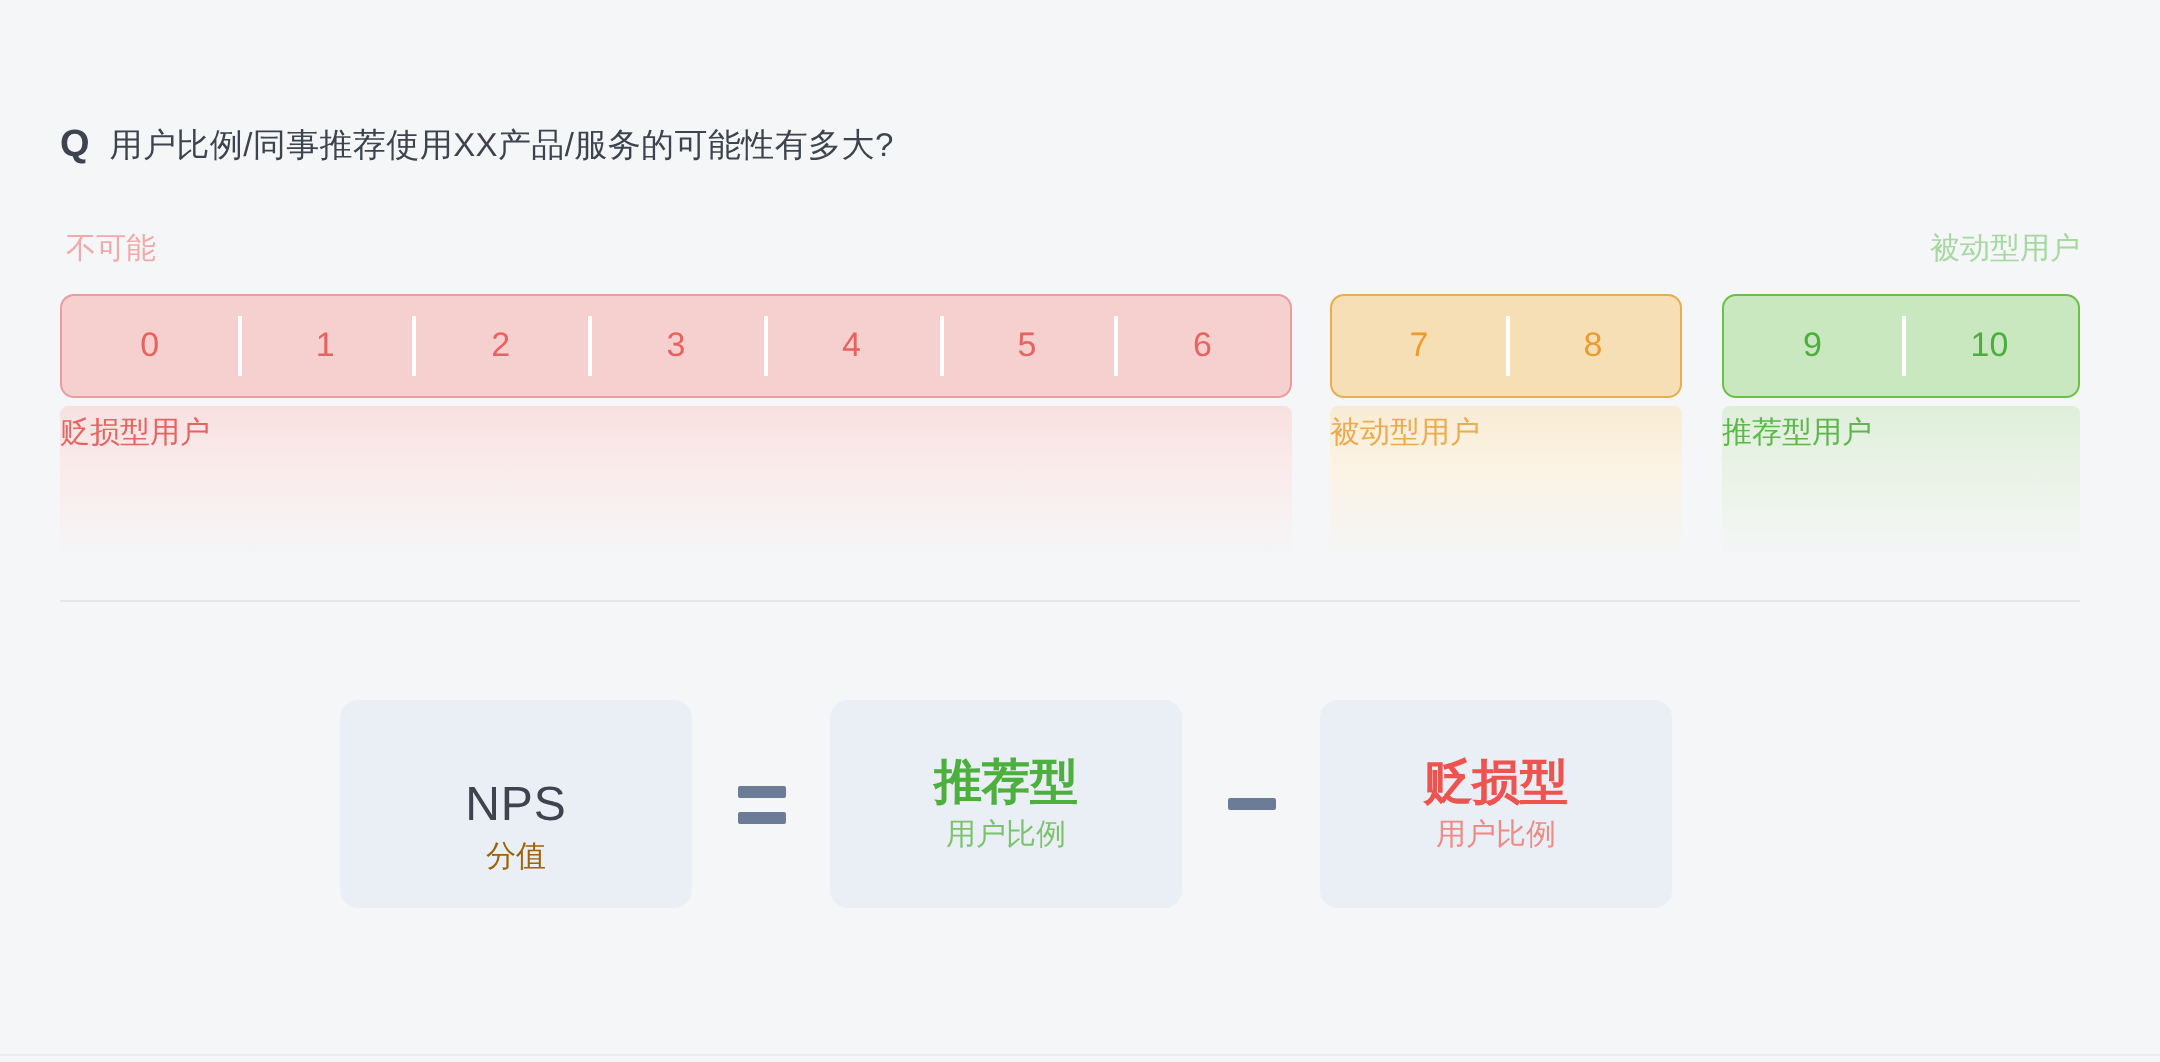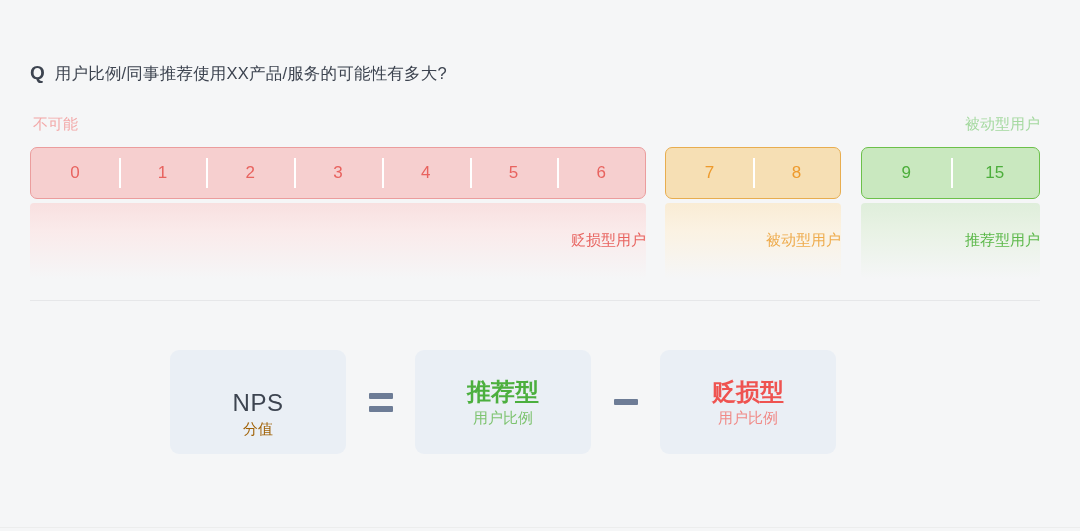--- a/index.html
+++ b/index.html
@@ -95,22 +95,22 @@
   .scale.promoter .scale-inner { background: #c9e8bf; border-color: #6cc04a; }
   .scale.promoter .cell { color: #4cae3b; }
 
   
   .grp {
     position: absolute;
     top: 203px;
     height: 76px;
     border-radius: 4px;
     font-size: 15px;
-    text-align: right;
-    padding-top: 28px;
+    text-align: left;
+    padding-top: 4px;
     box-sizing: border-box;
   }
   .grp.detractor {
     left: 30px; width: 616px;
     color: #e8635f;
     background: linear-gradient(to bottom, #f8e0e0 0%, #faeaea 35%, rgba(245,246,247,0) 100%);
   }
   .grp.passive {
     left: 665px; width: 176px;
     color: #eeab4c;
@@ -216,21 +216,21 @@
   <div class="scale passive">
     <div class="scale-inner">
       <div class="cell">7</div>
       <div class="cell">8</div>
     </div>
   </div>
 
   <div class="scale promoter">
     <div class="scale-inner">
       <div class="cell">9</div>
-      <div class="cell">15</div>
+      <div class="cell">10</div>
     </div>
   </div>
 
   <div class="grp detractor">贬损型用户</div>
   <div class="grp promoter">推荐型用户</div>
   <div class="grp passive">被动型用户</div>
 
   <div class="divider"></div>
 
   <div class="formula">

